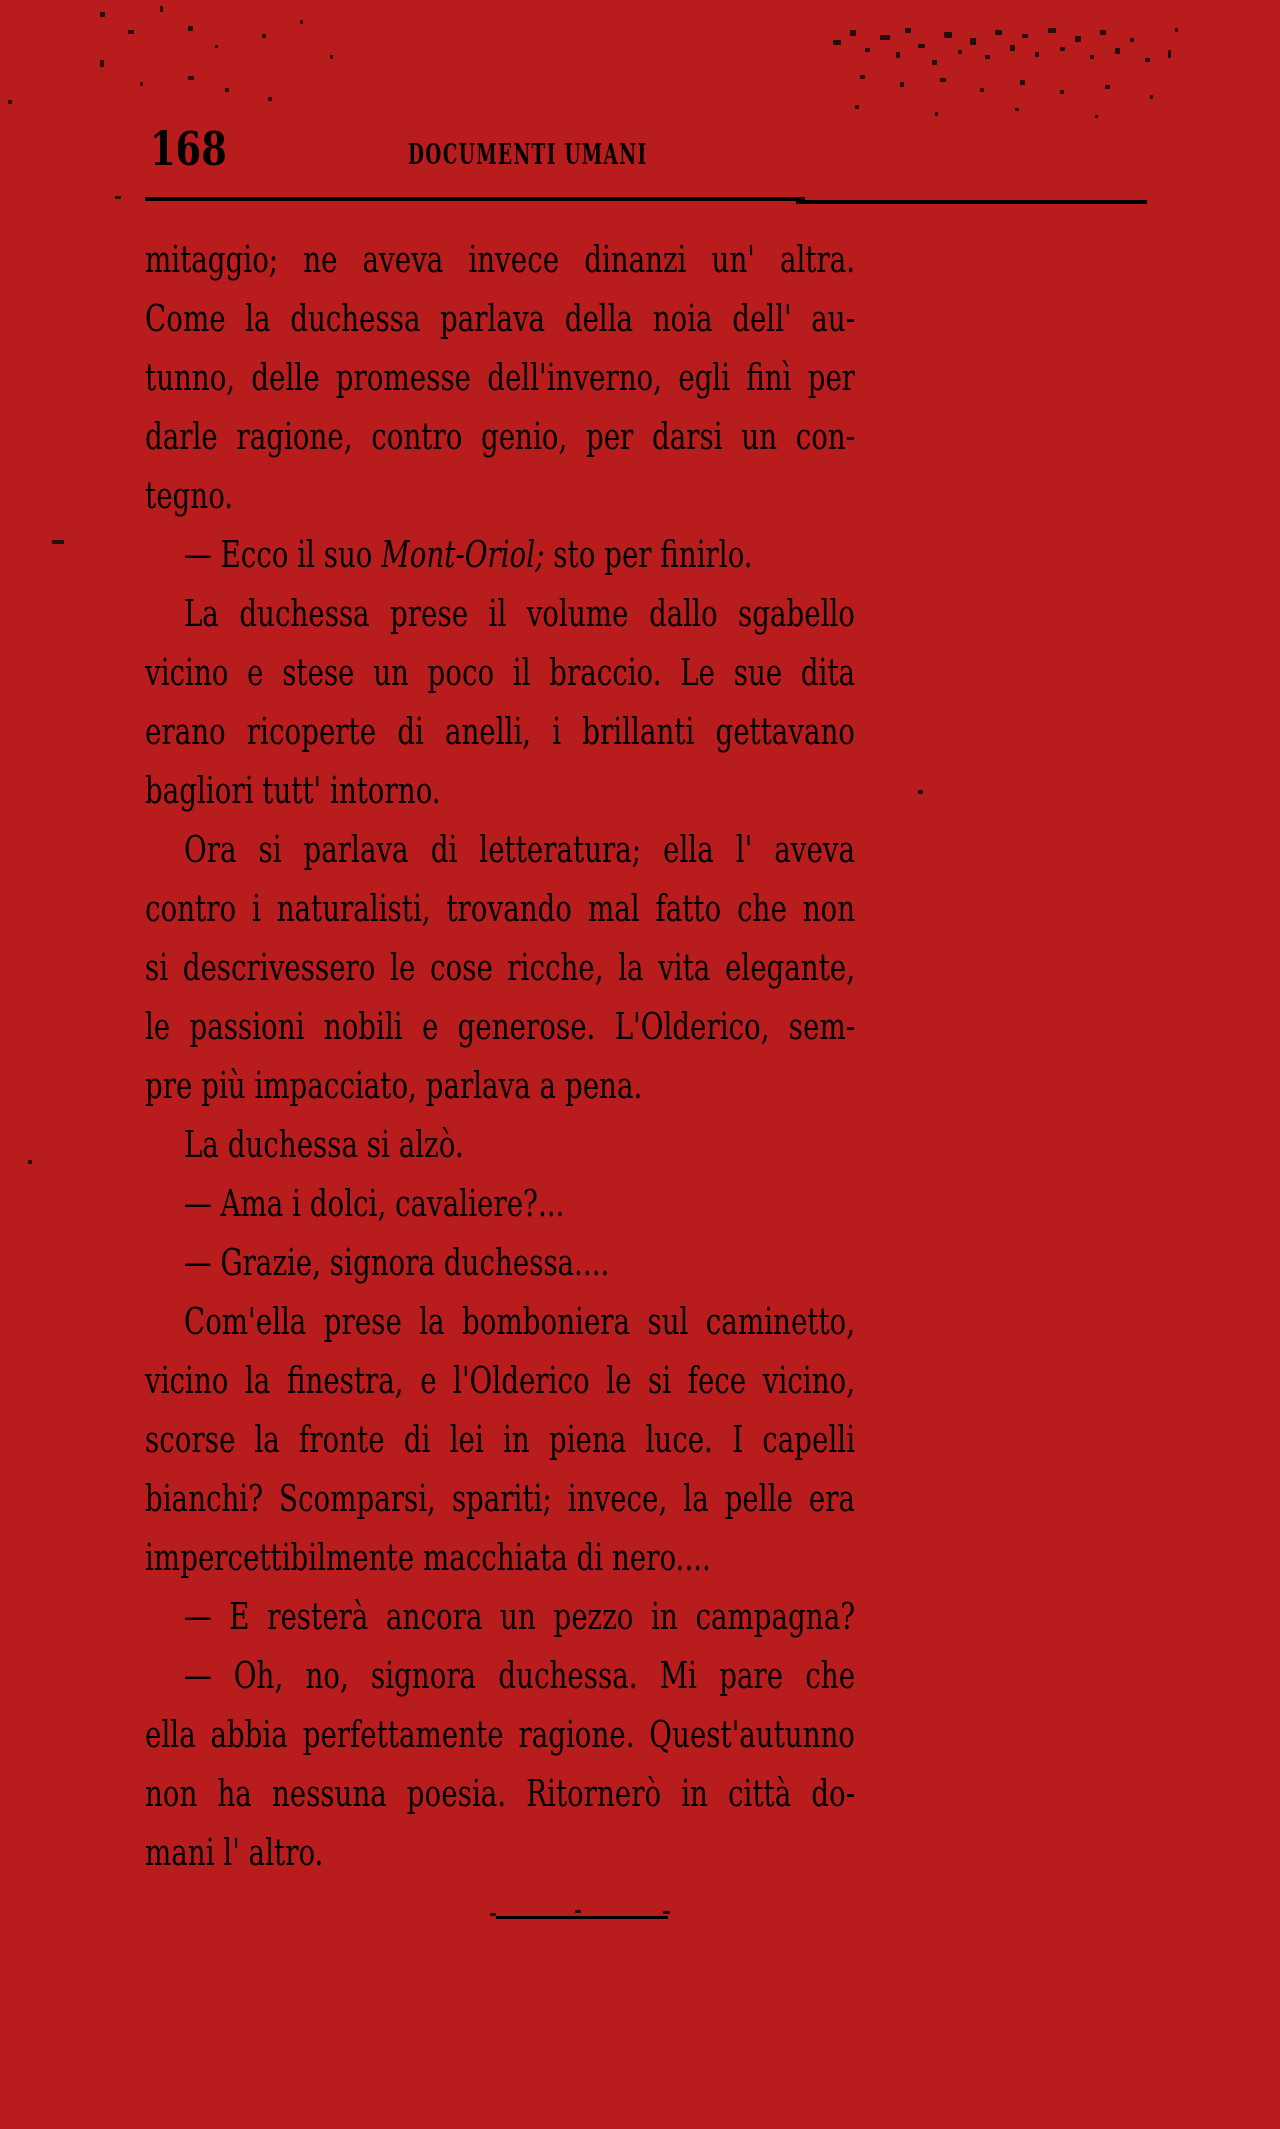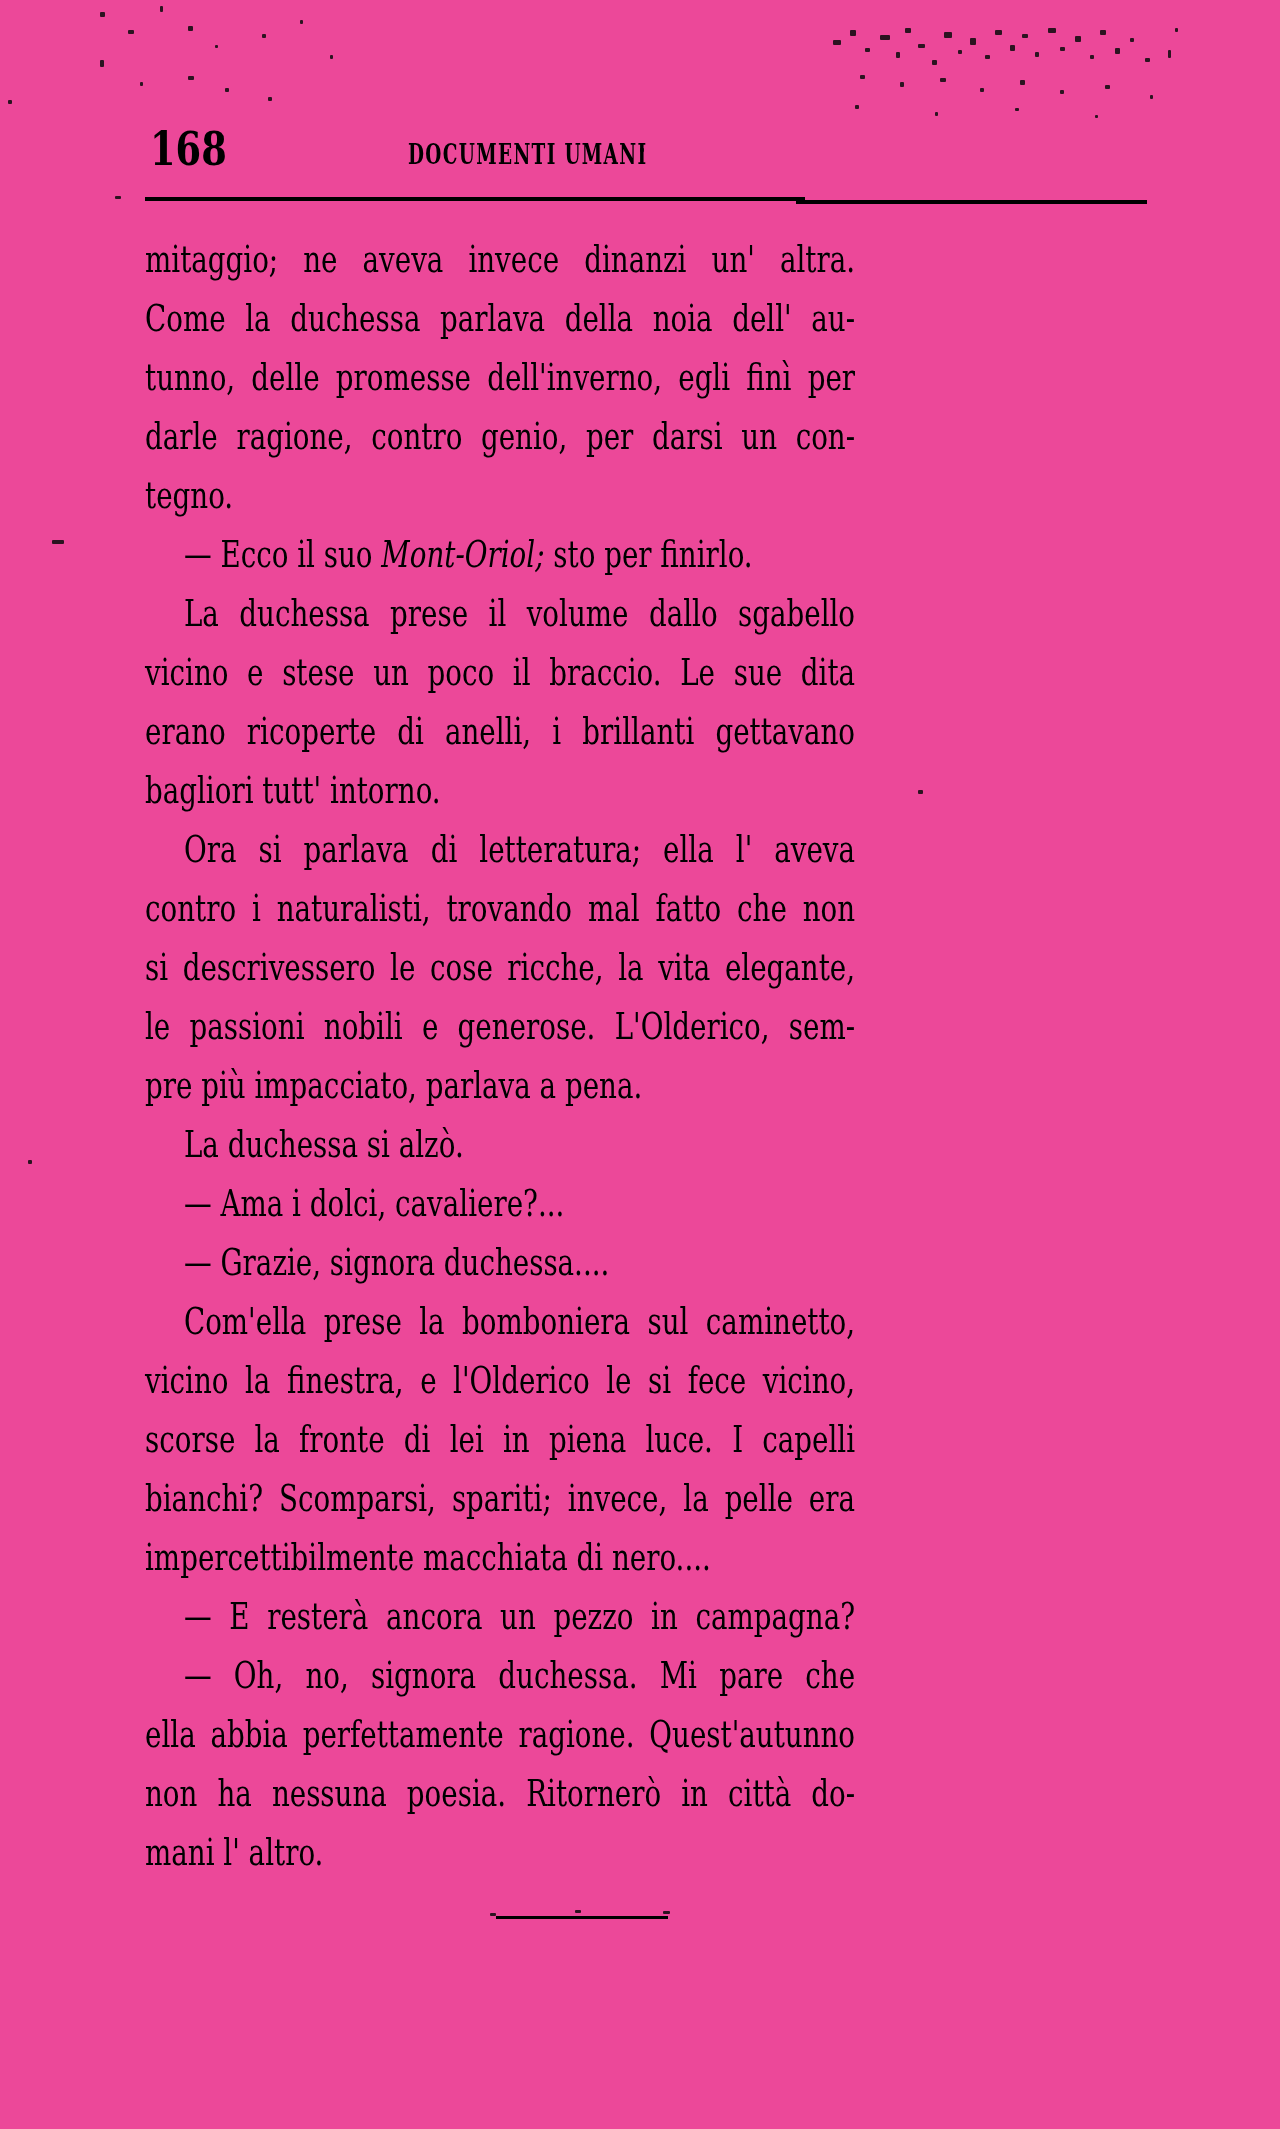--- a/index.html
+++ b/index.html
@@ -4,21 +4,21 @@
 <style>
   html, body { margin: 0; padding: 0; }
   body {
     width: 1280px; height: 2129px;
     background: #ffffff;
     position: relative;
     font-family: "DejaVu Serif", "Liberation Serif", serif;
     color: #000;
     overflow: hidden;
   }
-  .page { position: absolute; inset: 0; background: #ec4899; }
+  .page { position: absolute; inset: 0; background: #b91c1c; }
 
   
   .pagenum {
     position: absolute; left: 150px; top: 126px;
     font-size: 46px; font-weight: 700; line-height: 1;
     transform: scaleX(0.80); transform-origin: 0 0;
     letter-spacing: 0px;
   }
   .running-head {
     position: absolute; left: 408px; top: 141px;

